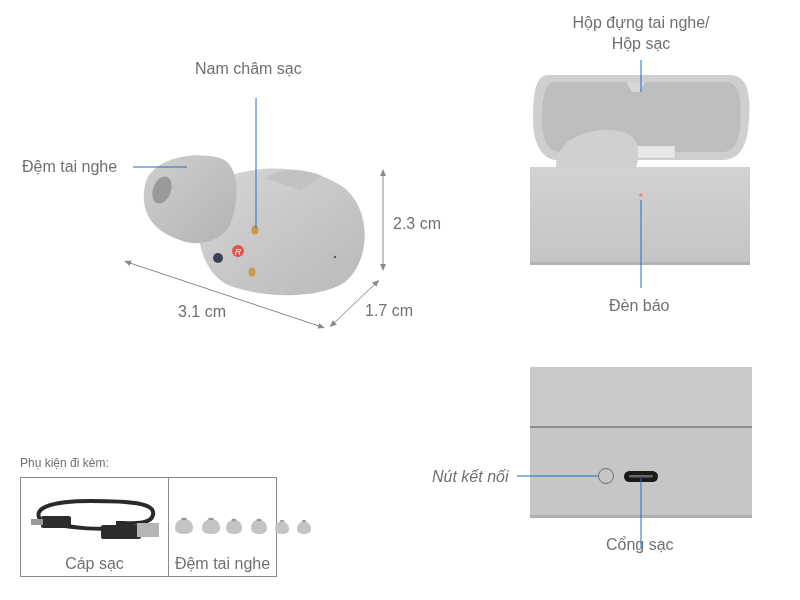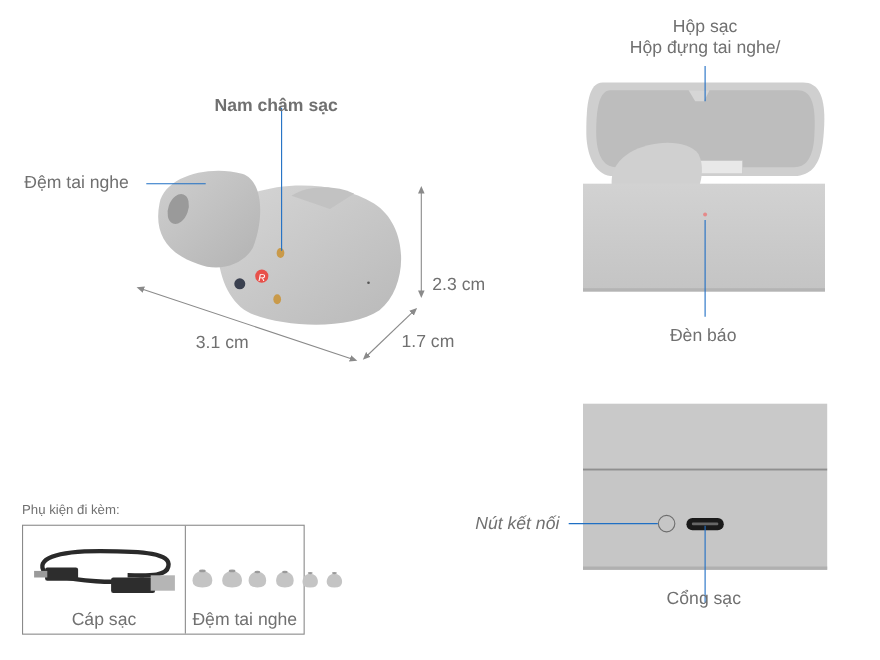--- a/index.html
+++ b/index.html
@@ -86,28 +86,28 @@
     <rect x="530" y="515" width="222" height="3" fill="#b0b0b0"></rect>
     <circle cx="606" cy="476" r="7.5" fill="none" stroke="#6e6e6e" stroke-width="1"></circle>
     <rect x="624" y="471" width="34" height="11" rx="5.5" fill="#1a1a1a"></rect>
     <rect x="629" y="475" width="24" height="2.5" rx="1" fill="#666"></rect>
   </g>
   <line x1="517" y1="476" x2="598" y2="476" stroke="#1f6fc4" stroke-width="1"></line>
   <line x1="641" y1="478" x2="641" y2="548" stroke="#1f6fc4" stroke-width="1"></line>
 </svg>
 
 <div class="lbl" style="left:22px;top:157px;">Đệm tai nghe</div>
-<div class="lbl" style="left:195px;top:87px;font-weight:bold;">Nam châm sạc</div>
+<div class="lbl" style="left:195px;top:59px;">Nam châm sạc</div>
 <div class="lbl" style="left:178px;top:302px;">3.1 cm</div>
 <div class="lbl" style="left:365px;top:301px;">1.7 cm</div>
-<div class="lbl" style="left:393px;top:214px;margin-top:36px;">2.3 cm</div>
+<div class="lbl" style="left:393px;top:214px;">2.3 cm</div>
 
 <div class="lbl c" style="left:556px;top:13px;width:170px;">
+  <div>Hộp đựng tai nghe/</div>
   <div style="margin-top:2px;">Hộp sạc</div>
-  <div>Hộp đựng tai nghe/</div>
 </div>
 <div class="lbl" style="left:609px;top:296px;text-align:right;">Đèn báo</div>
 
 <div class="lbl" style="left:432px;top:467px;font-style:italic;">Nút kết nối</div>
 <div class="lbl" style="left:606px;top:535px;">Cổng sạc</div>
 
 <div class="acc-title">Phụ kiện đi kèm:</div>
 <div class="acc-box">
   <div class="acc-cell left">
     <svg width="148" height="70" viewBox="0 0 148 70" style="position:absolute;left:0;top:5px;">

